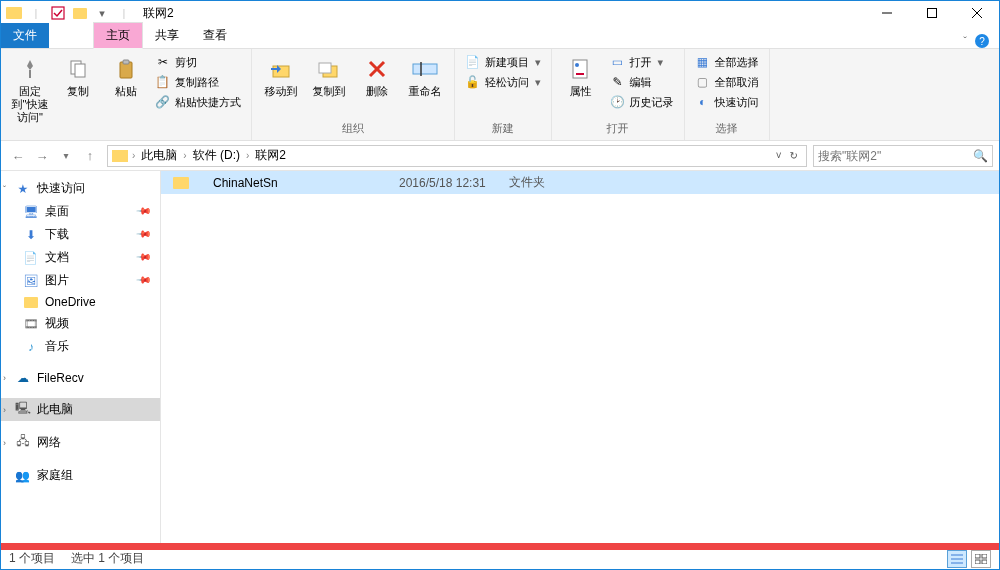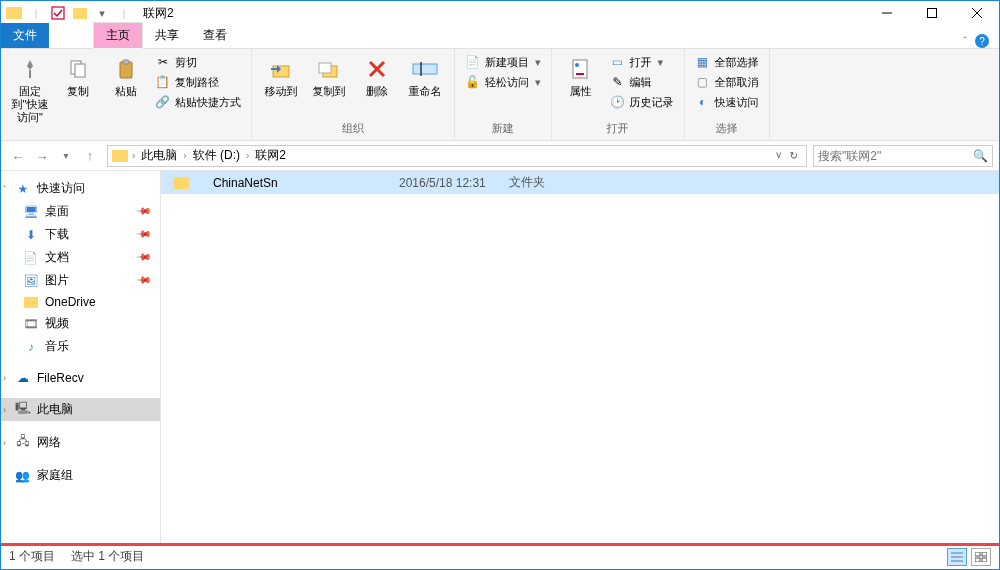--- a/index.html
+++ b/index.html
@@ -66,21 +66,21 @@
 
 .filelist { flex: 1; overflow: auto; }
 .file-row { display: flex; align-items: center; padding: 3px 8px; font-size: 12px; cursor: pointer; }
 .file-row.selected { background: #cde8ff; }
 .file-row .fname { width: 230px; display: flex; align-items: center; gap: 24px; padding-left: 4px; }
 .file-row .fdate { width: 110px; color: #555; }
 .file-row .ftype { width: 100px; color: #555; }
 .file-row .fsize { width: 70px; text-align: right; color: #555; }
 .file-row .ficn { width: 16px; height: 12px; background: #ffd76a; border-radius: 1px; }
 
-.statusbar { height: 24px; border-top: 3px solid #ef4444; display: flex; align-items: center; padding: 0 8px; font-size: 12px; color: #444; gap: 16px; }
+.statusbar { height: 24px; border-top: 7px solid #ef4444; display: flex; align-items: center; padding: 0 8px; font-size: 12px; color: #444; gap: 16px; }
 .statusbar .views { margin-left: auto; display: flex; gap: 4px; }
 .statusbar .view-btn { width: 20px; height: 18px; border: 1px solid #aaa; display: flex; align-items: center; justify-content: center; font-size: 10px; cursor: pointer; }
 .statusbar .view-btn.active { background: #cde8ff; border-color: #5aa0d8; }
 
 svg { display: block; }
 </style>
 </head>
 <body>
 
 <div class="titlebar">

